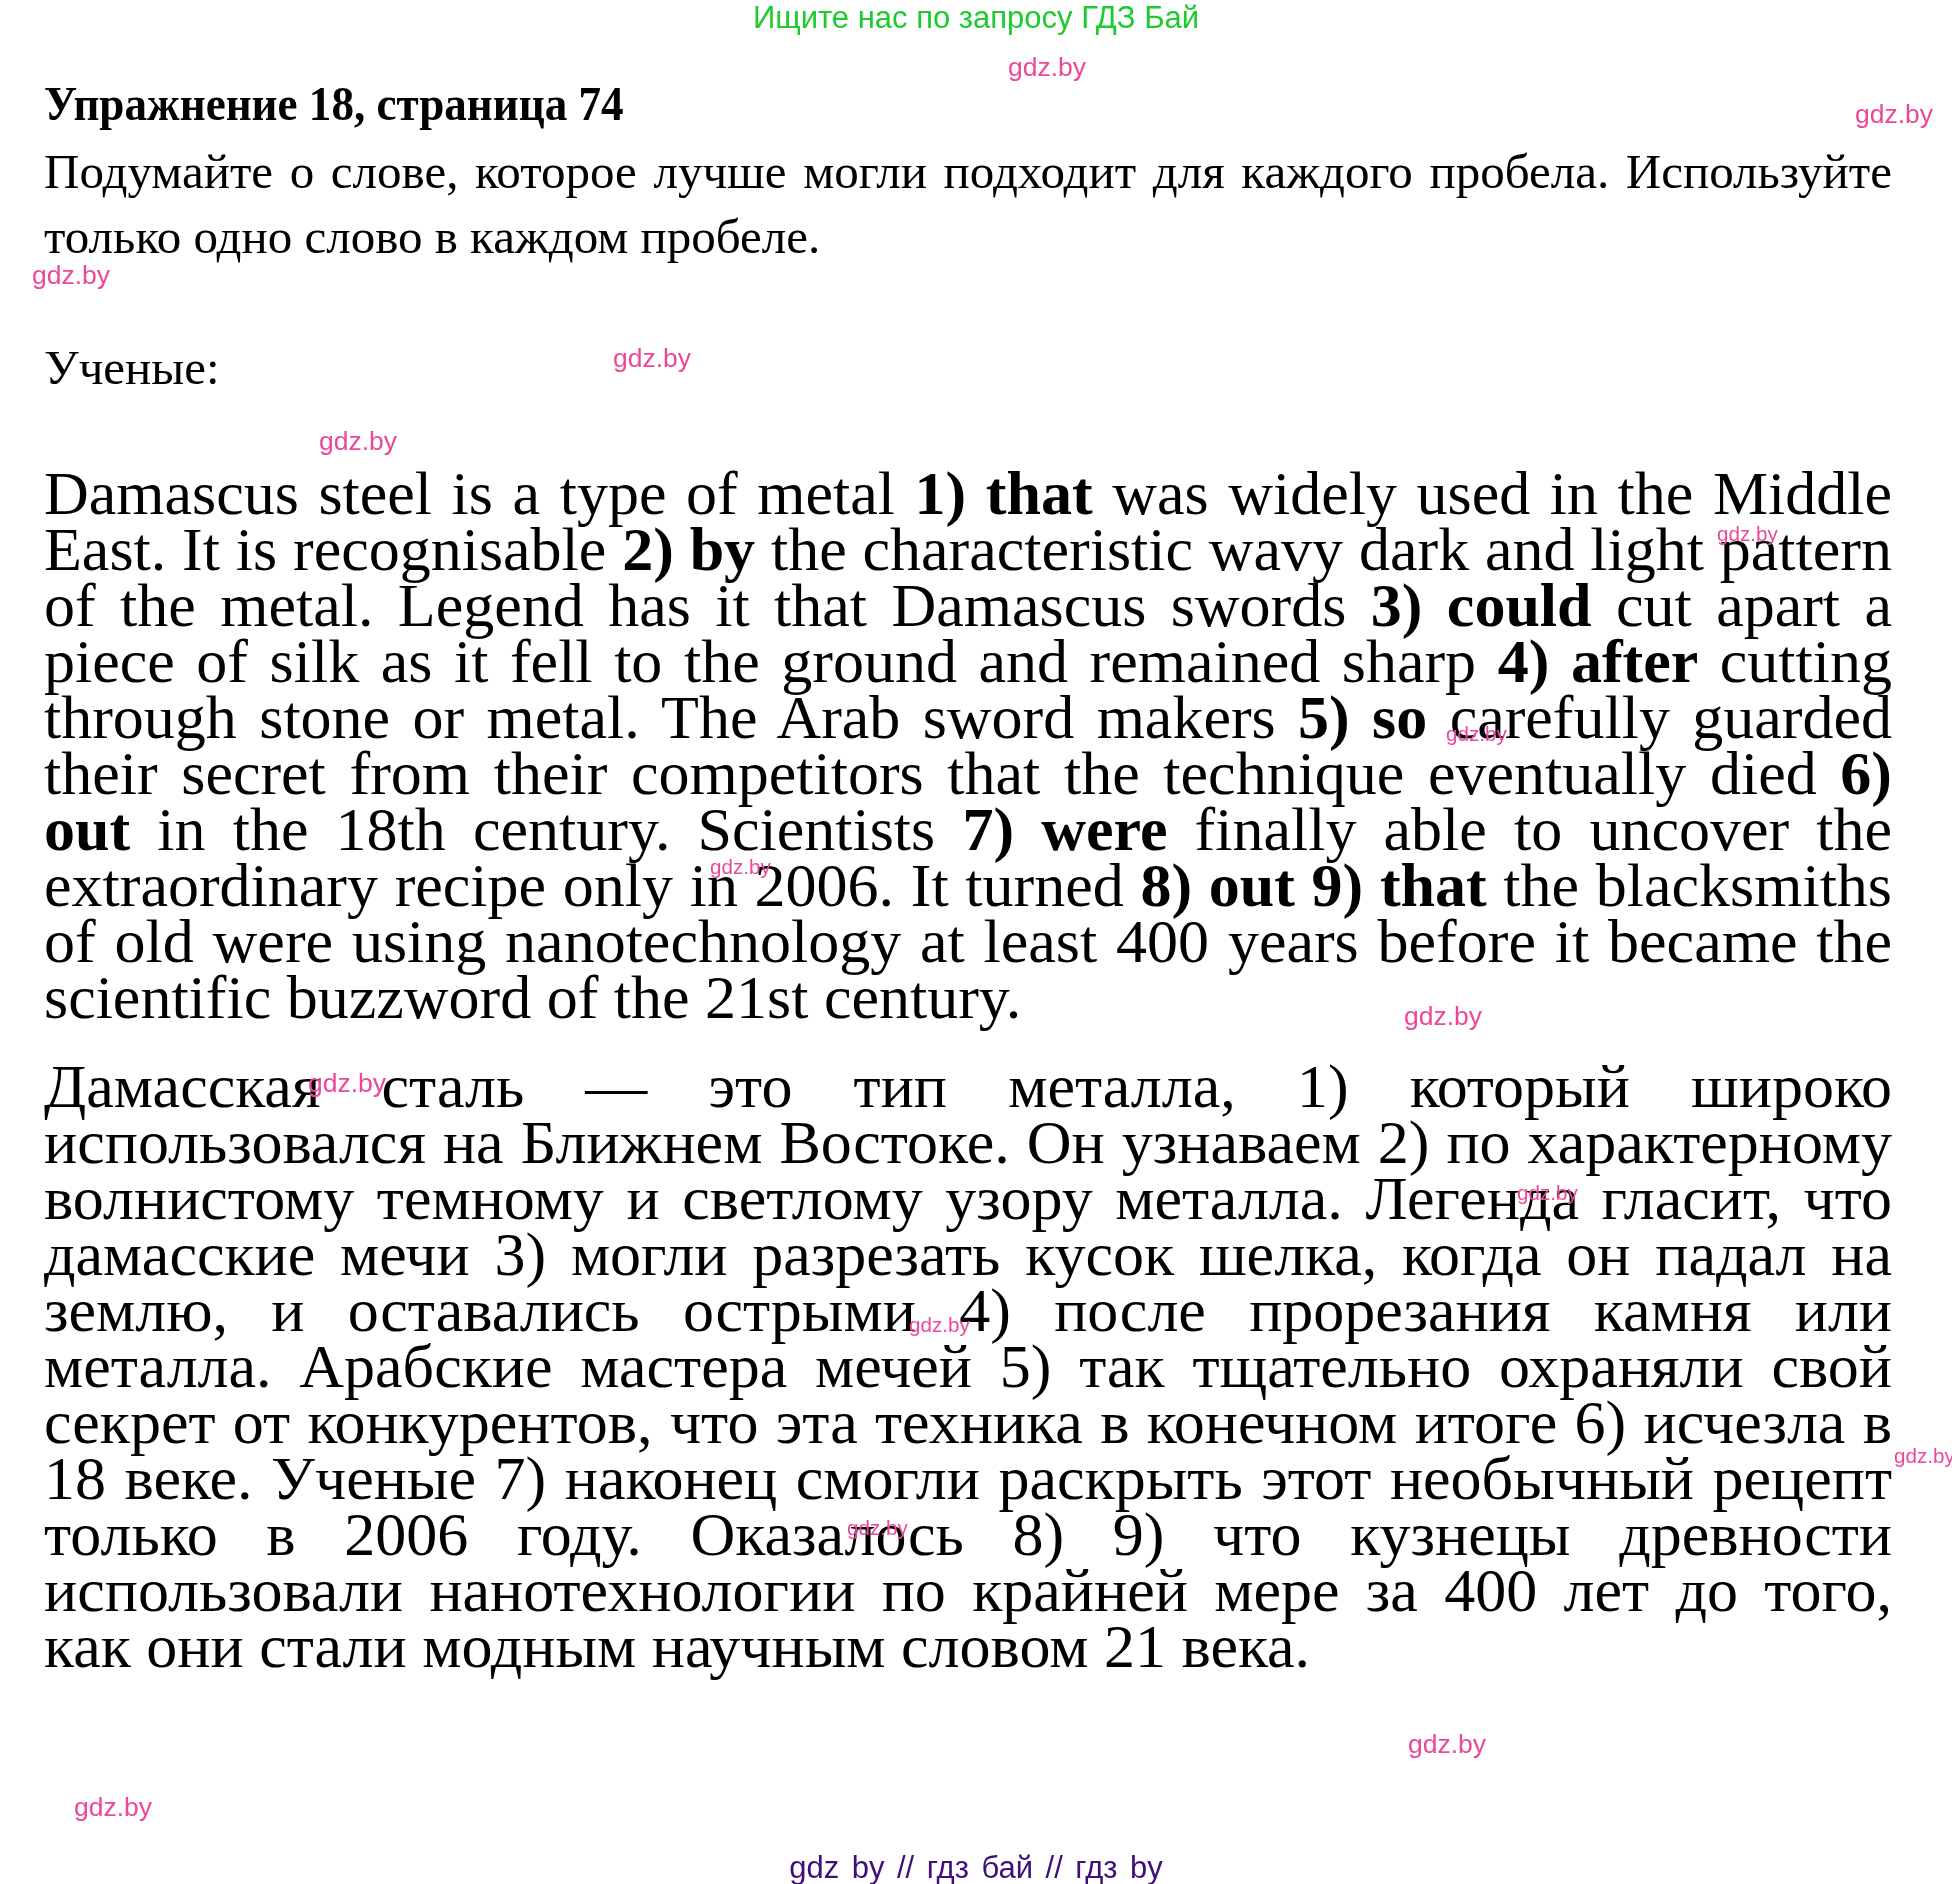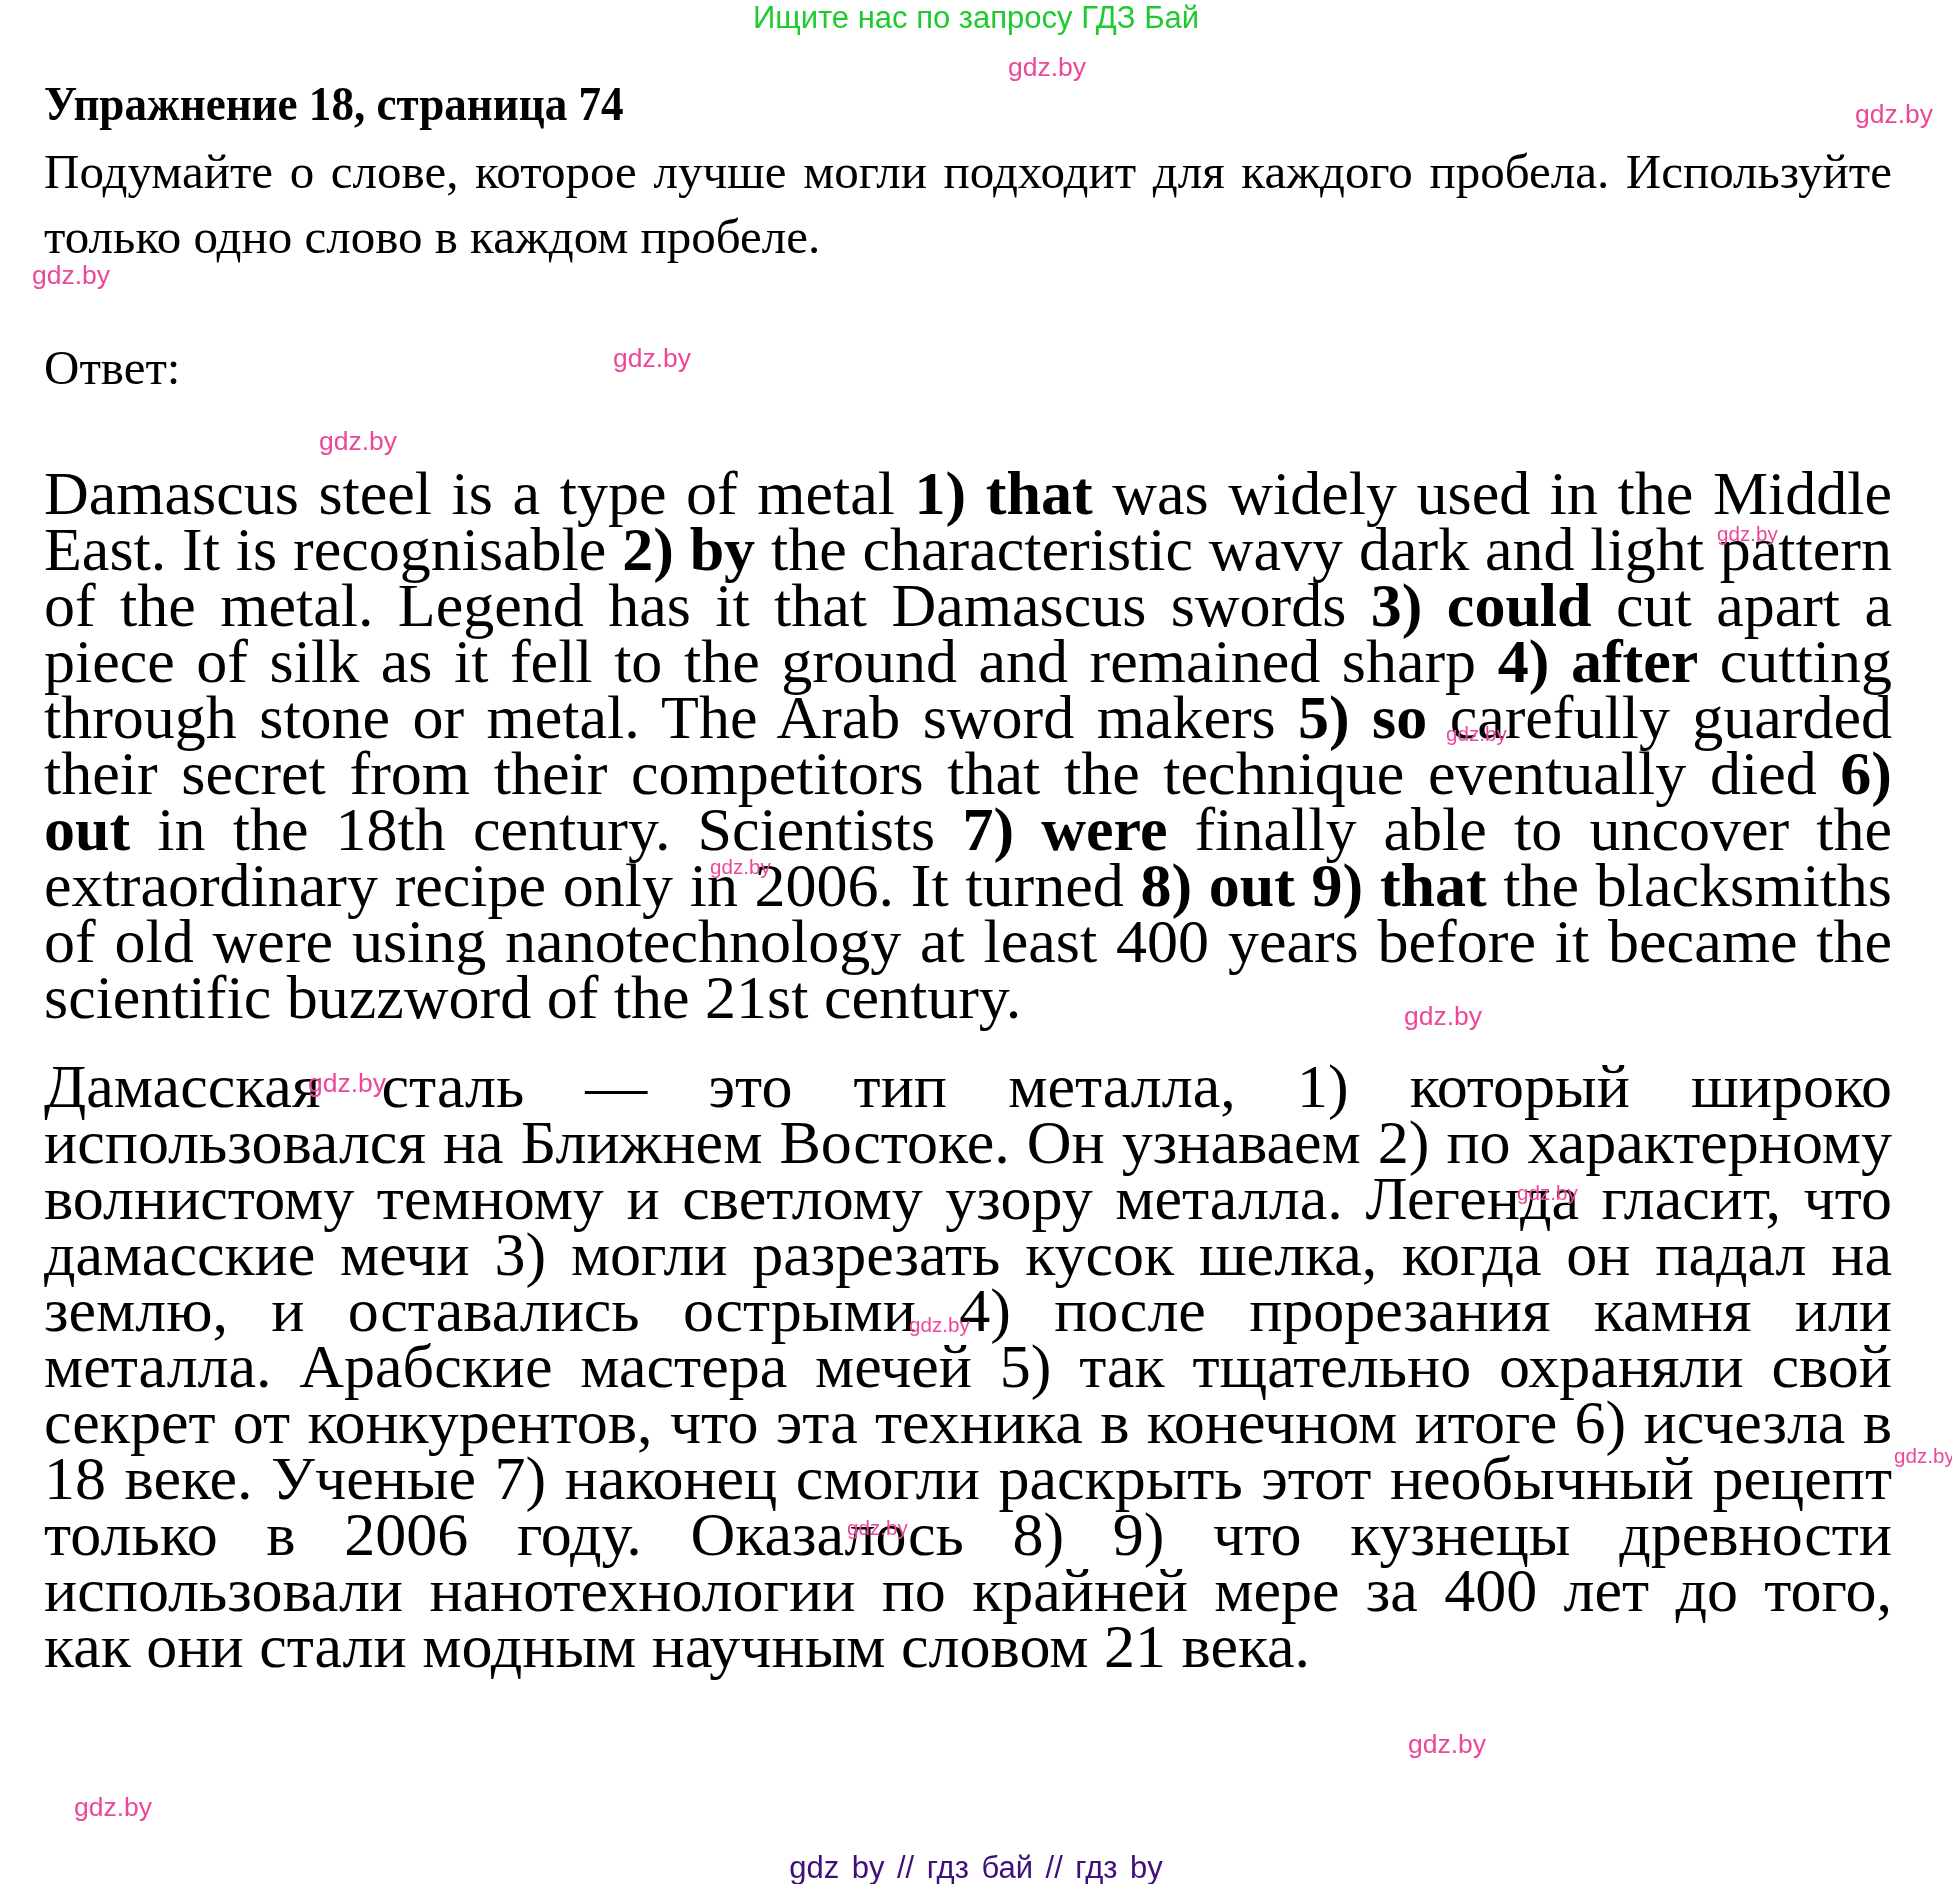--- a/index.html
+++ b/index.html
@@ -92,21 +92,21 @@
   </style>
 </head>
 <body>
 
 <div class="top-banner">Ищите нас по запросу ГДЗ Бай</div>
 
 <div class="title">Упражнение 18, страница 74</div>
 
 <div class="instruction">Подумайте о слове, которое лучше могли подходит для каждого пробела. Используйте только одно слово в каждом пробеле.</div>
 
-<div class="answer-label">Ответ:</div>
+<div class="answer-label">Ученые:</div>
 
 <div class="para en">
   <span>Damascus steel is a type of metal </span><b>1) that</b><span> was widely used in the Middle East. It is recognisable </span><b>2) by</b><span> the characteristic wavy dark and light pattern of the metal. Legend has it that Damascus swords </span><b>3) could</b><span> cut apart a piece of silk as it fell to the ground and remained sharp </span><b>4) after</b><span> cutting through stone or metal. The Arab sword makers </span><b>5) so</b><span> carefully guarded their secret from their competitors that the technique eventually died </span><b>6) out</b><span> in the 18th century. Scientists </span><b>7) were</b><span> finally able to uncover the extraordinary recipe only in 2006. It turned </span><b>8) out 9) that</b><span> the blacksmiths of old were using nanotechnology at least 400 years before it became the scientific buzzword of the 21st century.</span>
 </div>
 
 <div class="para ru">Дамасская сталь — это тип металла, 1) который широко использовался на Ближнем Востоке. Он узнаваем 2) по характерному волнистому темному и светлому узору металла. Легенда гласит, что дамасские мечи 3) могли разрезать кусок шелка, когда он падал на землю, и оставались острыми 4) после прорезания камня или металла. Арабские мастера мечей 5) так тщательно охраняли свой секрет от конкурентов, что эта техника в конечном итоге 6) исчезла в 18 веке. Ученые 7) наконец смогли раскрыть этот необычный рецепт только в 2006 году. Оказалось 8) 9) что кузнецы древности использовали нанотехнологии по крайней мере за 400 лет до того, как они стали модным научным словом 21 века.</div>
 
 <div id="watermarks">
     <div class="wm" style="left: 1008px; top: 53px;">gdz.by</div>
     <div class="wm" style="left: 1855px; top: 100px;">gdz.by</div>

